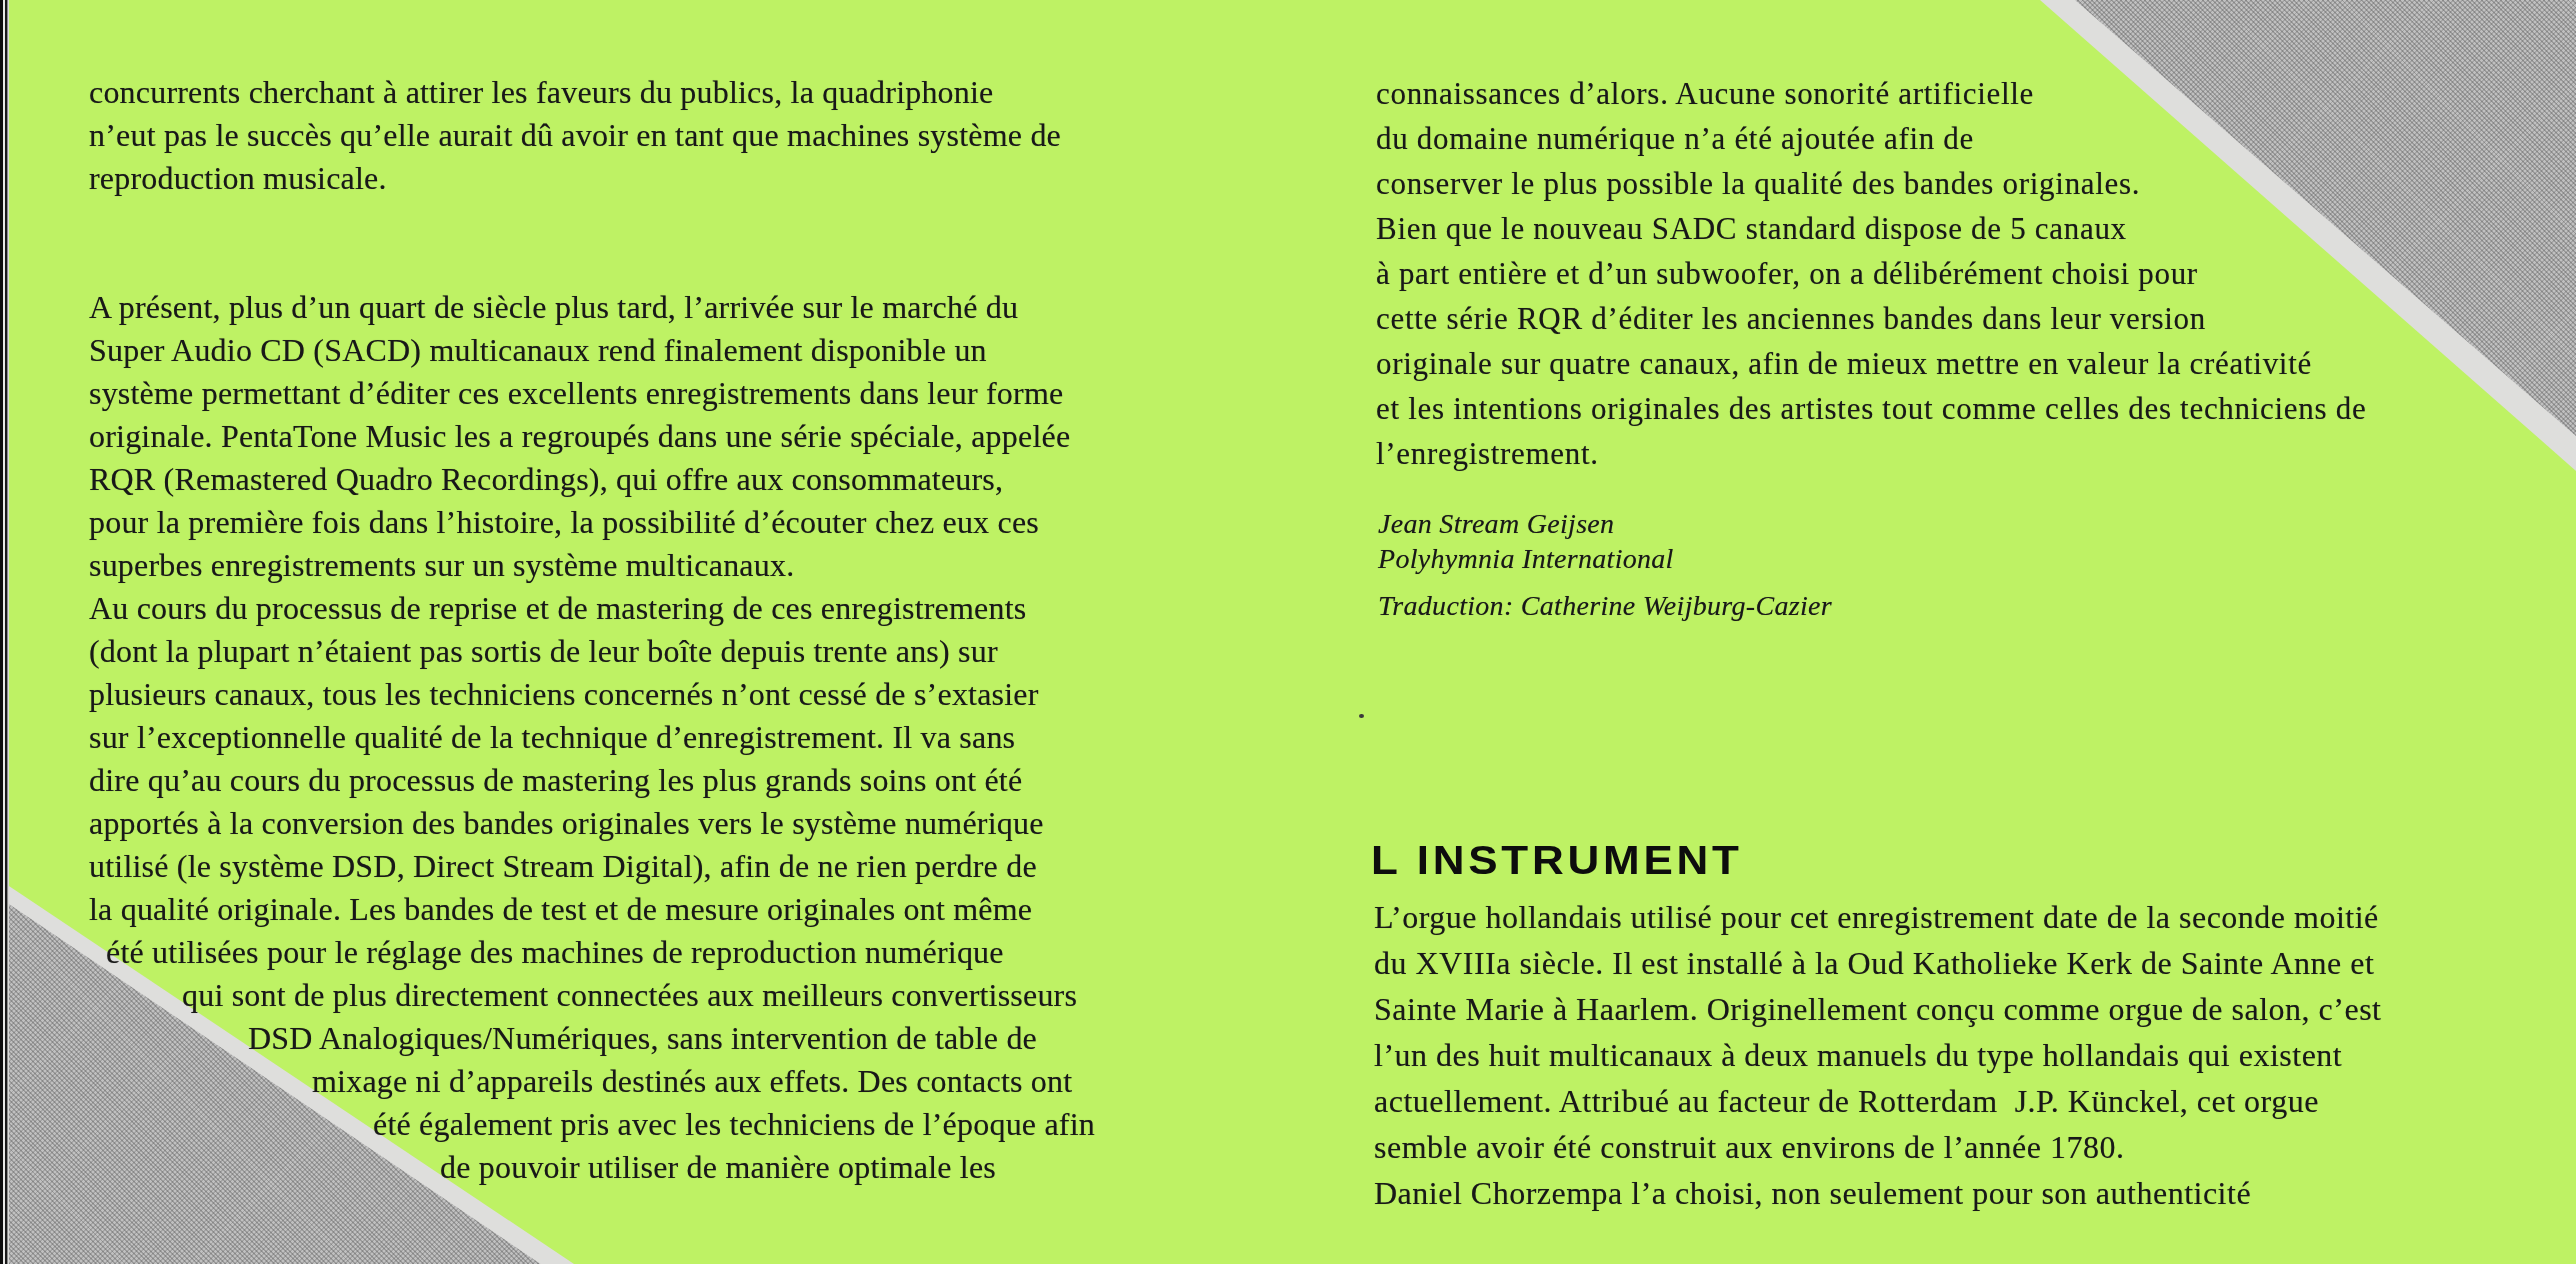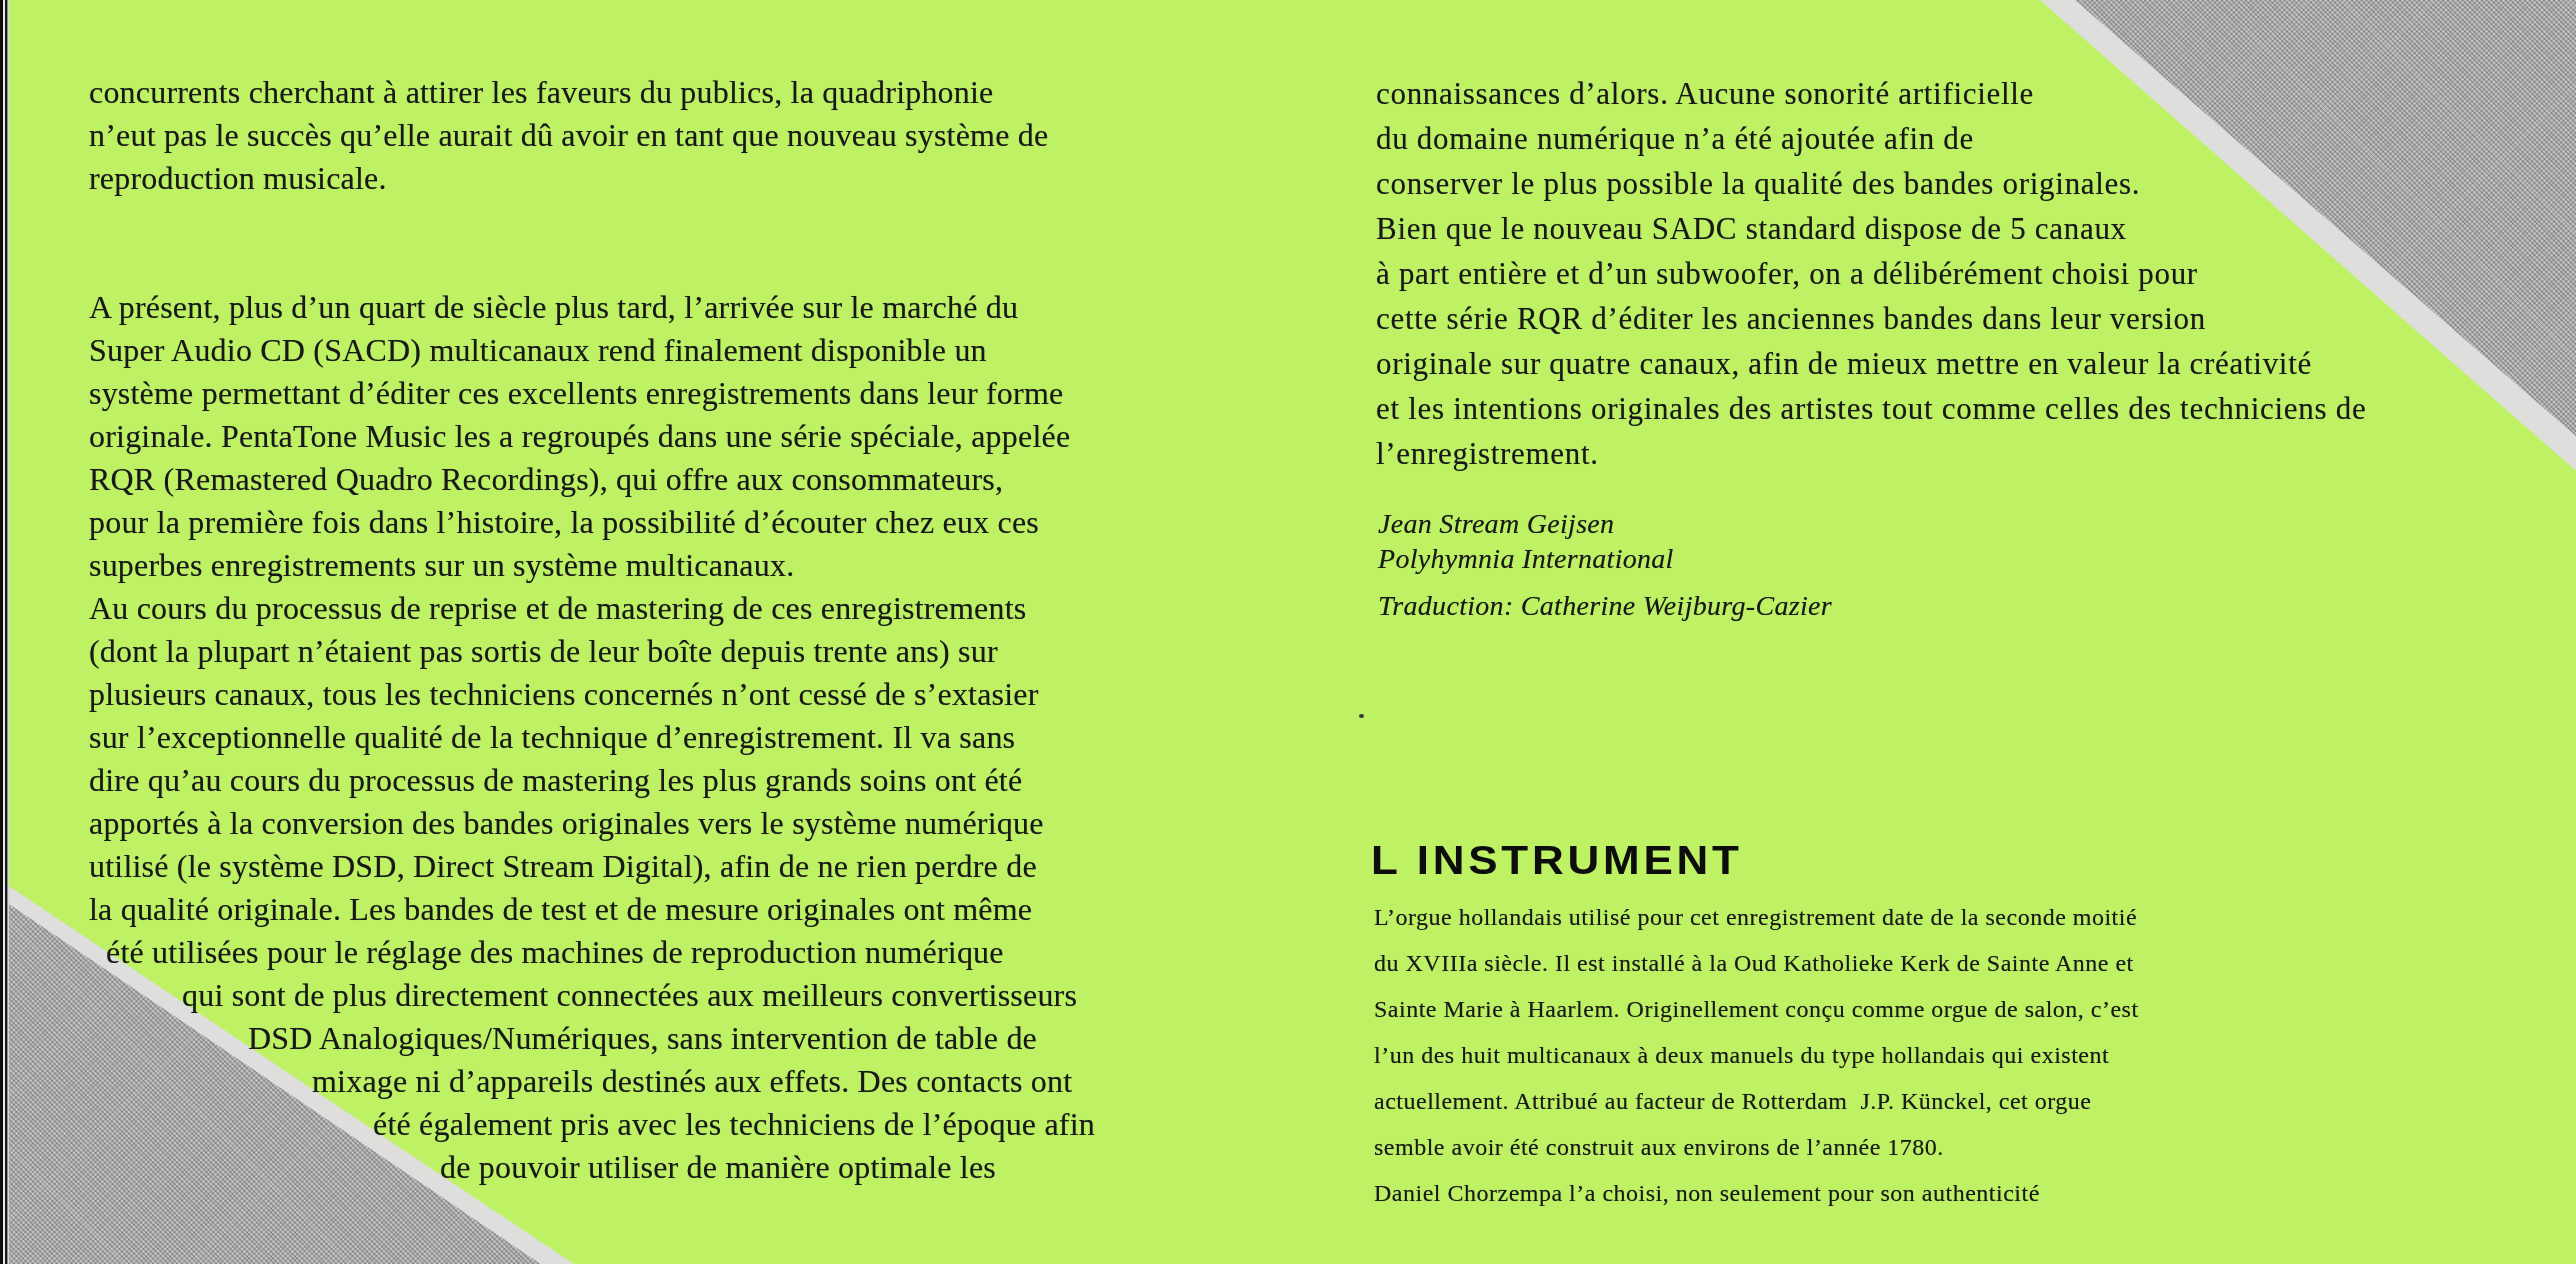--- a/index.html
+++ b/index.html
@@ -26,21 +26,21 @@
   .sig-gap{margin-top:12.3px;}
 
   
   #heading{position:absolute;left:1371px;top:838px;
            font-family:"Liberation Sans",sans-serif;font-weight:bold;
            font-size:40px;letter-spacing:3.4px;transform:scaleX(1.10);
            transform-origin:left center;white-space:nowrap;color:#0d0d0d;}
 
   
   #right-body{position:absolute;left:1374px;top:894px;}
-  #right-body .ln{font-size:24px;line-height:46px;height:46px;letter-spacing:0.5px;}
+  #right-body .ln{font-size:32px;line-height:46px;height:46px;letter-spacing:0.5px;}
 
   
   .halftone{background-color:#c0c0c0;
     background-image:
       repeating-linear-gradient(45deg, rgba(70,70,70,.30) 0 1.4px, rgba(255,255,255,0) 1.4px 3.4px),
       repeating-linear-gradient(-45deg, rgba(70,70,70,.22) 0 1.4px, rgba(255,255,255,0) 1.4px 3.4px);}
   .tri-tr-fringe{position:absolute;left:2040px;top:0;width:536px;height:471px;
       clip-path:polygon(0 0,100% 0,100% 100%);background:#dededc;}
   .tri-tr{position:absolute;left:2075px;top:0;width:501px;height:436px;
       clip-path:polygon(0 0,100% 0,100% 100%);}
@@ -65,21 +65,21 @@
 
   <div class="tri-tr-fringe"></div>
   <div class="tri-tr halftone"></div>
   <div class="tri-bl-fringe"></div>
   <div class="tri-bl halftone"></div>
   <div class="spine"></div>
   <div class="speck" id="speck-1"></div>
 
   <div id="left-col">
     <div class="ln">concurrents cherchant à attirer les faveurs du publics, la quadriphonie</div>
-    <div class="ln">n’eut pas le succès qu’elle aurait dû avoir en tant que nouveau système de</div>
+    <div class="ln">n’eut pas le succès qu’elle aurait dû avoir en tant que machines système de</div>
     <div class="ln">reproduction musicale.</div>
     <div class="ln pgap">A présent, plus d’un quart de siècle plus tard, l’arrivée sur le marché du</div>
     <div class="ln">Super Audio CD (SACD) multicanaux rend finalement disponible un</div>
     <div class="ln">système permettant d’éditer ces excellents enregistrements dans leur forme</div>
     <div class="ln">originale. PentaTone Music les a regroupés dans une série spéciale, appelée</div>
     <div class="ln">RQR (Remastered Quadro Recordings), qui offre aux consommateurs,</div>
     <div class="ln">pour la première fois dans l’histoire, la possibilité d’écouter chez eux ces</div>
     <div class="ln">superbes enregistrements sur un système multicanaux.</div>
     <div class="ln">Au cours du processus de reprise et de mastering de ces enregistrements</div>
     <div class="ln">(dont la plupart n’étaient pas sortis de leur boîte depuis trente ans) sur</div>

